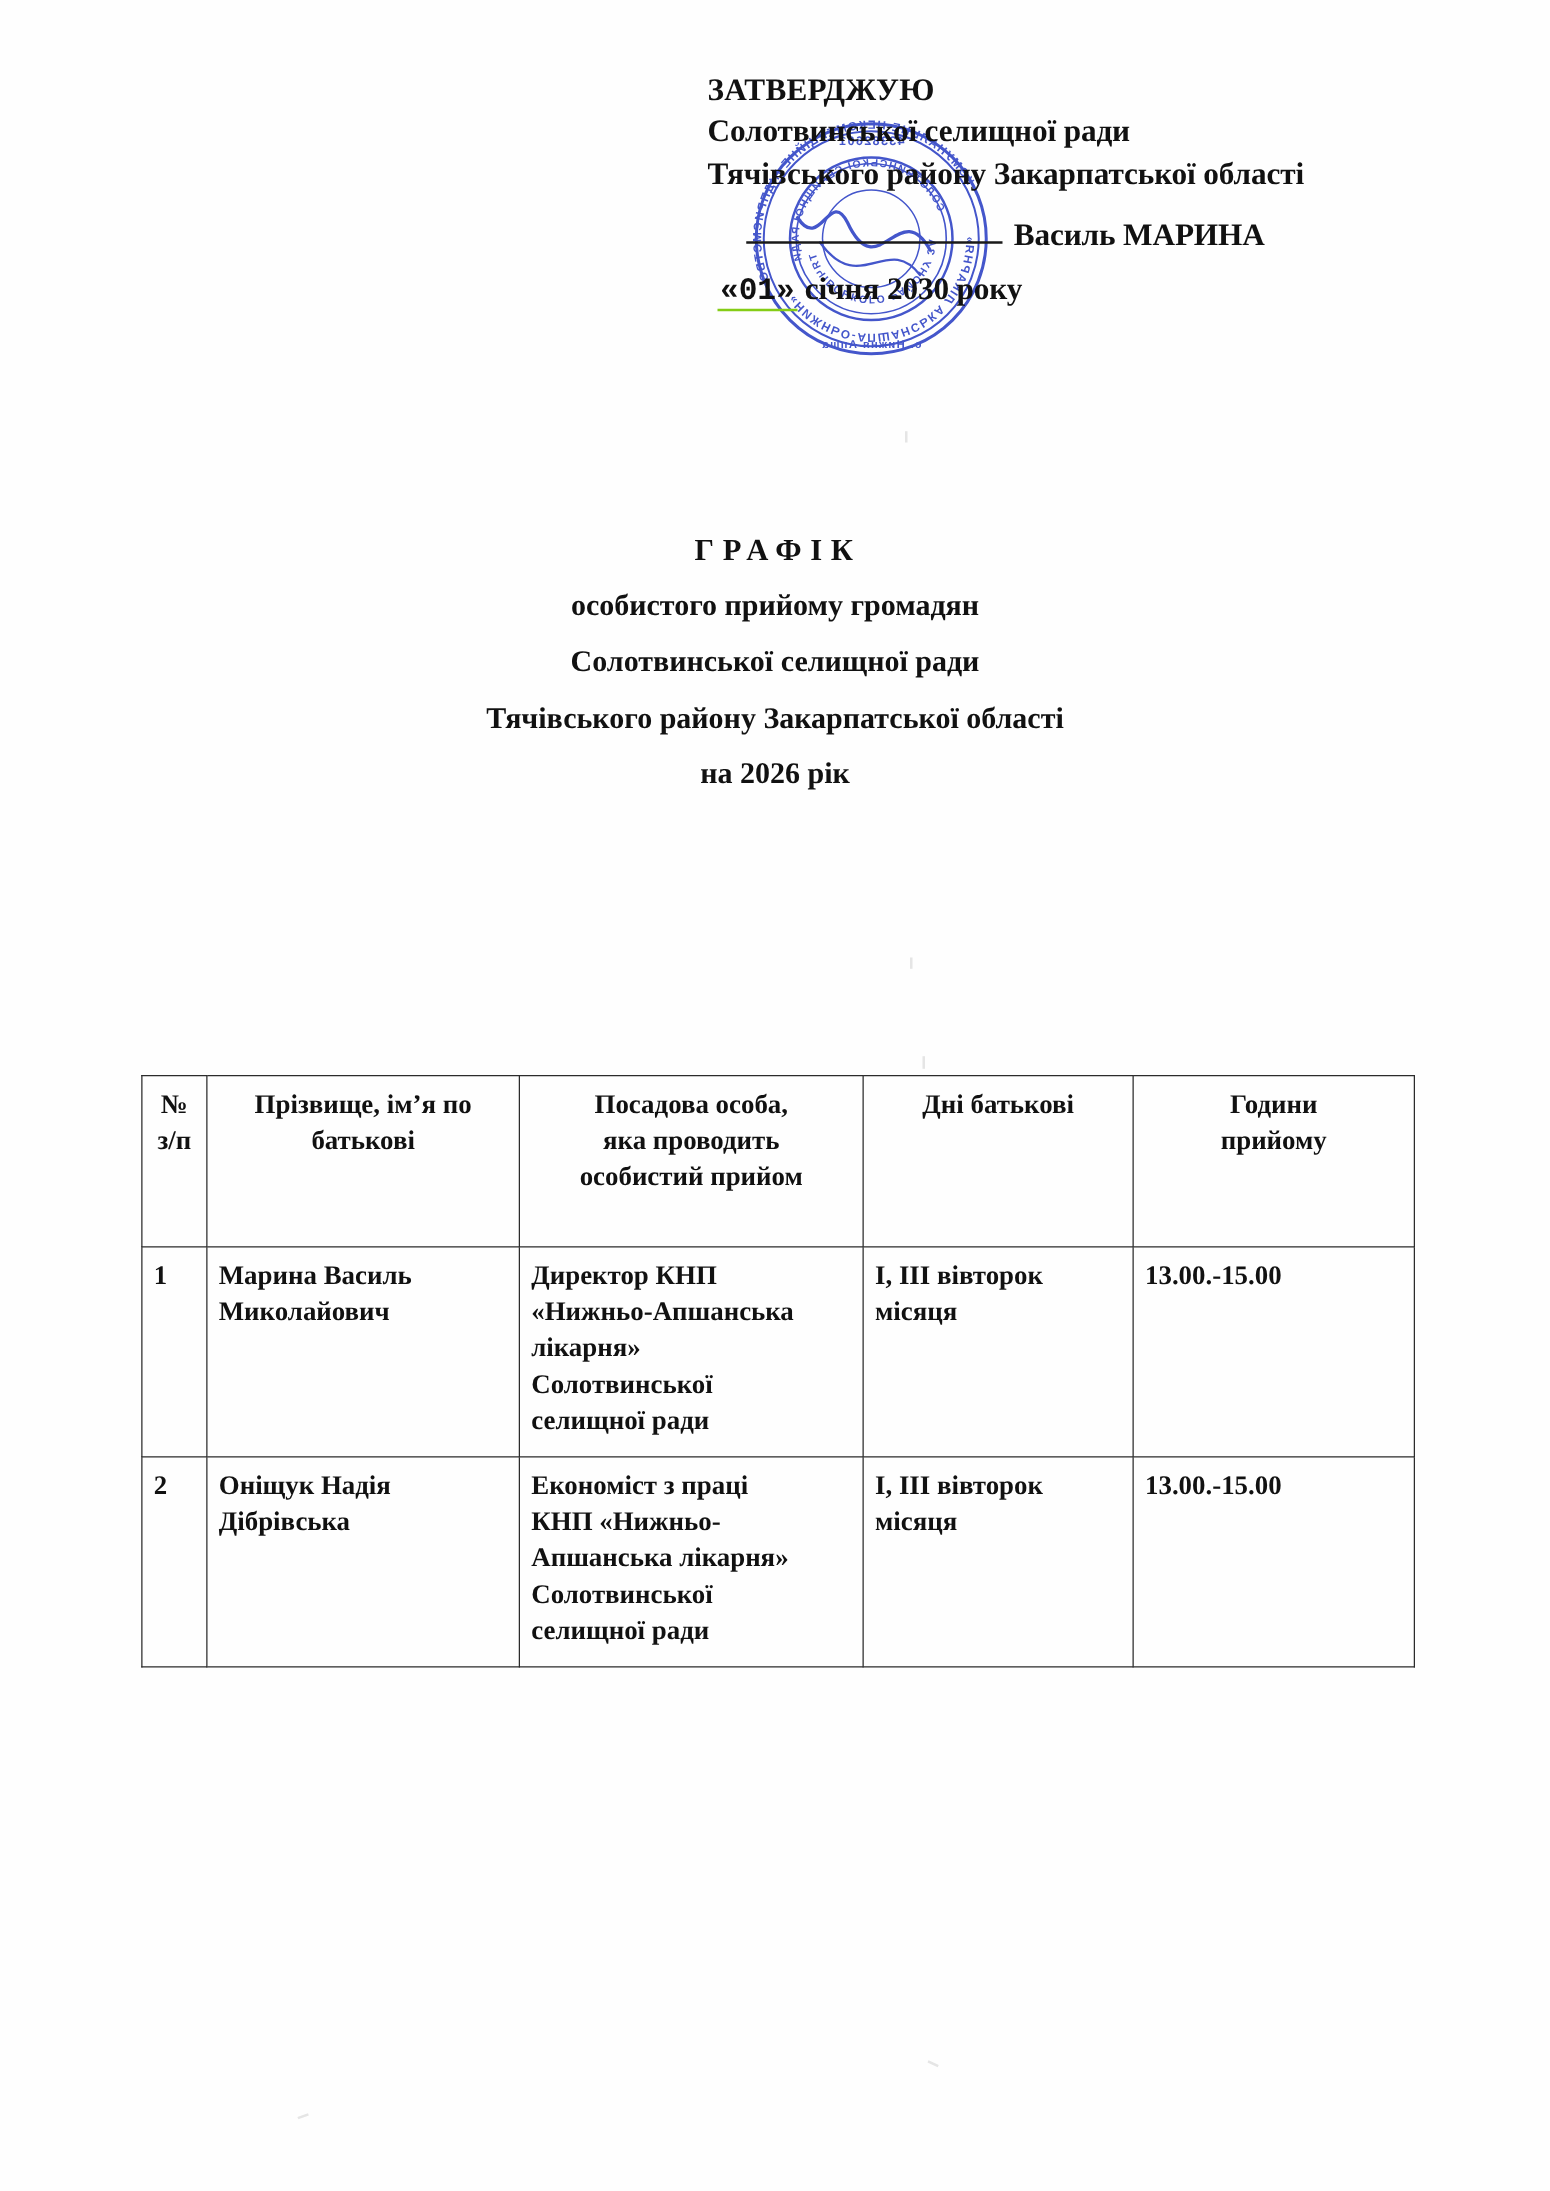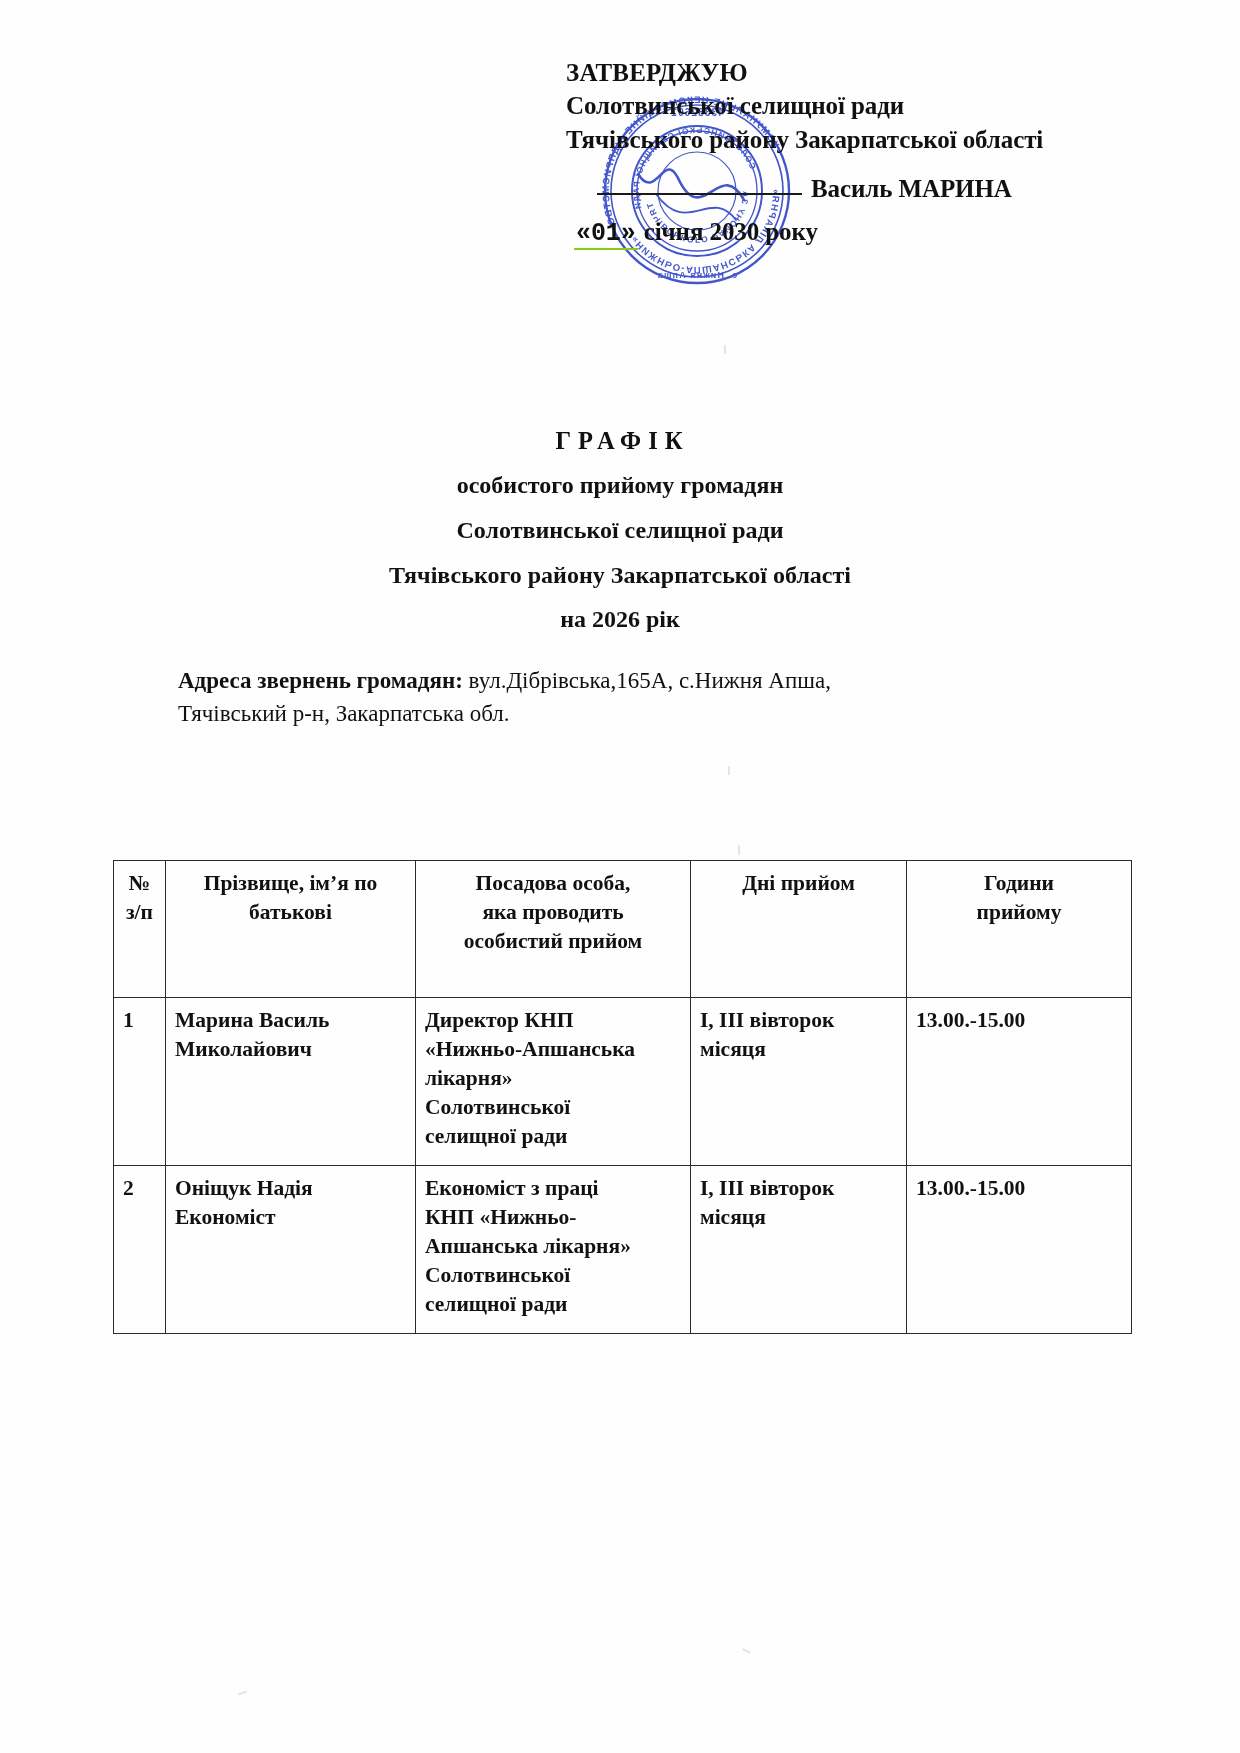--- a/index.html
+++ b/index.html
@@ -206,24 +206,20 @@
   </div>
 
   <div class="doc-title">
     <span class="main-word">ГРАФІК</span>
     <span class="sub">особистого прийому громадян</span>
     <span class="sub">Солотвинської селищної ради</span>
     <span class="sub">Тячівського району Закарпатської області</span>
     <span class="sub">на 2026 рік</span>
   </div>
 
-  <div class="address">
-    <span class="lbl">Адреса звернень громадян:</span><span> вул.Дібрівська,165А, с.Нижня Апша,</span>
-    <span class="ln2">Тячівський р-н, Закарпатська обл.</span>
-  </div>
 
   <div class="tbl-wrap">
     <table class="schedule">
       <colgroup>
         <col class="col1">
           <col class="col2">
           <col class="col3">
           <col class="col4">
           <col class="col5">
       </colgroup>
@@ -243,21 +239,21 @@
           </th>
           <th>
             <span class="cell-lines">
               <span>Посадова особа,</span>
               <span>яка проводить</span>
               <span>особистий прийом</span>
             </span>
           </th>
           <th>
             <span class="cell-lines">
-              <span>Дні прийом</span>
+              <span>Дні батькові</span>
             </span>
           </th>
           <th>
             <span class="cell-lines">
               <span>Години</span>
               <span>прийому</span>
             </span>
           </th>
         </tr>
       </thead>
@@ -285,21 +281,21 @@
               <span>місяця</span>
             </span>
           </td>
           <td class="c-hours">13.00.-15.00</td>
         </tr>
         <tr class="row-tall">
           <td class="c-num">2</td>
           <td>
             <span class="cell-lines">
               <span>Оніщук Надія</span>
-              <span>Економіст</span>
+              <span>Дібрівська</span>
             </span>
           </td>
           <td>
             <span class="cell-lines">
               <span>Економіст з праці</span>
               <span>КНП «Нижньо-</span>
               <span>Апшанська лікарня»</span>
               <span>Солотвинської</span>
               <span>селищної ради</span>
             </span>

